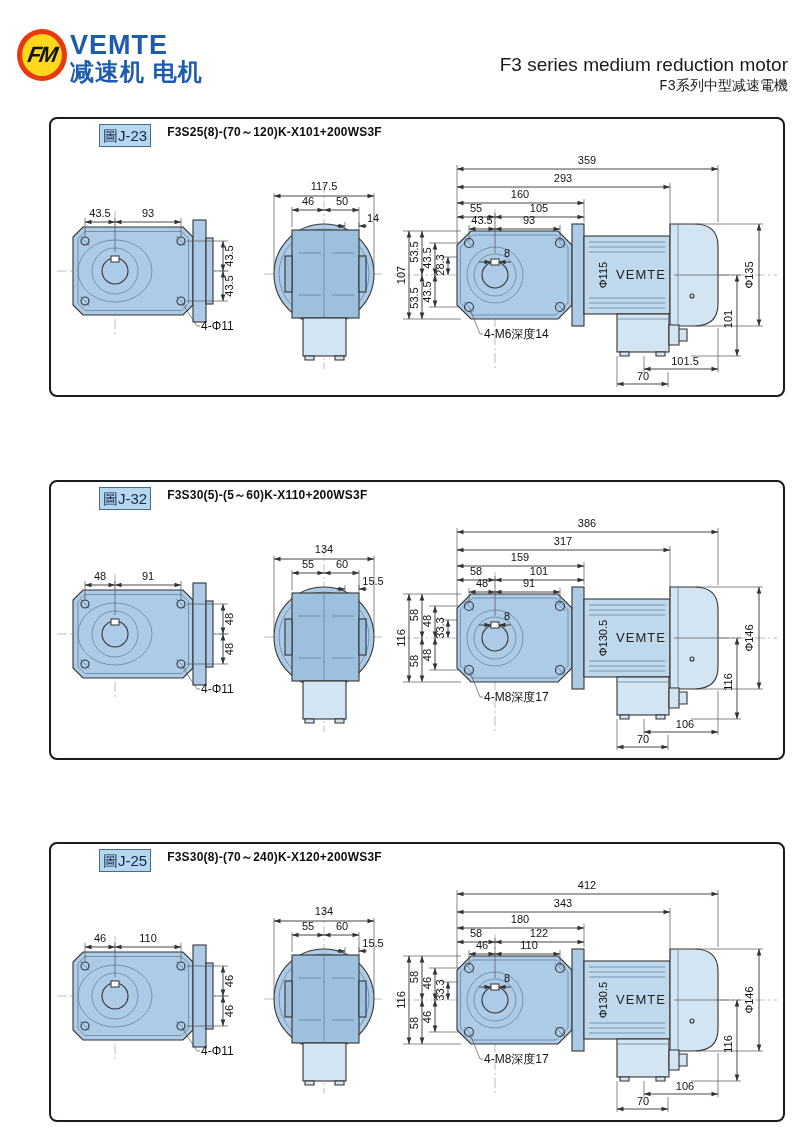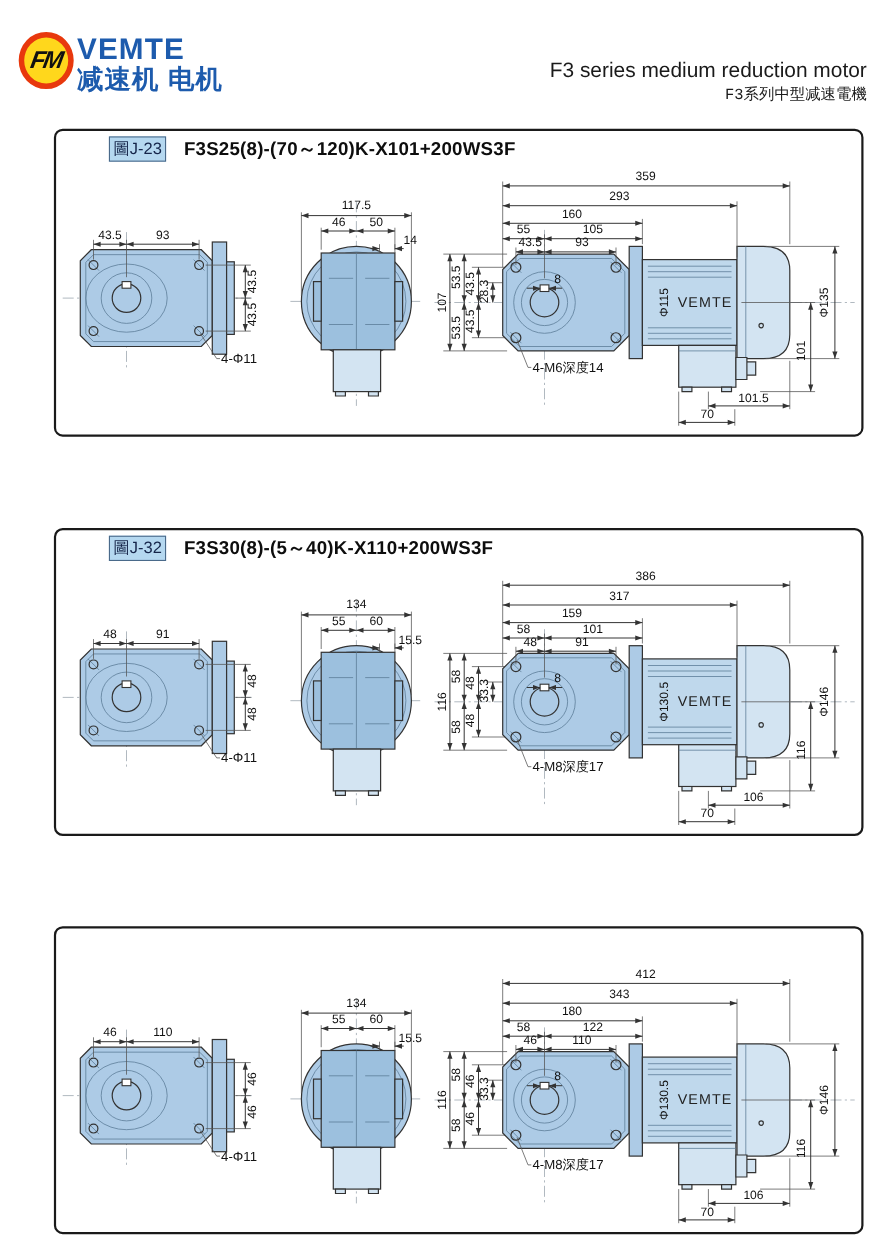--- a/index.html
+++ b/index.html
@@ -14,21 +14,21 @@
   .bsub{position:absolute;left:70px;top:56px;font-size:24px;font-weight:bold;color:#1d5bad;letter-spacing:1px;}
   .rtitle{position:absolute;right:12px;top:54px;text-align:right;color:#1a1a1a;}
   .ten{font-size:19px;}
   .tzh{font-size:14px;margin-top:1px;font-family:Liberation Mono, monospace;}
   
   .panel{position:absolute;left:49px;width:732px;height:276px;border:2px solid #1a1a1a;
          border-radius:8px;background:#fff;}
   #p0{top:117px}#p1{top:480px}#p2{top:842px}
   .ptitle{position:absolute;left:9px;top:5px;display:flex;align-items:flex-start;gap:16px;z-index:2;margin-left:39px;}
   .tag{background:#b5d8f0;border:1px solid #4a6a8a;color:#15254a;font-size:15px;padding:0 3px;line-height:21px;}
-  .tname{font-weight:bold;font-size:17px;color:#0d0d0d;letter-spacing:.2px;}
+  .tname{font-weight:bold;font-size:12px;color:#0d0d0d;letter-spacing:.2px;}
   .panel svg{position:absolute;left:0;top:0;}
   
   .s{stroke:#333;stroke-width:1.1;fill:none;}
   .f1{fill:#adcbe6;}  .f2{fill:#9cc0de;}  .f3{fill:#d3e4f2;}  .f4{fill:#bfd8ec;}
   .thin{stroke:#5a7априt}
   .thin{stroke:#5a7a96;stroke-width:.7;fill:none;}
   .dim{stroke:#333;stroke-width:.9;fill:none;}
   .ext{stroke:#555;stroke-width:.7;fill:none;}
   .cl{stroke:#9aa4ad;stroke-width:.7;fill:none;stroke-dasharray:10 3 2 3;}
   text.d{font-family:"Liberation Sans",sans-serif;font-size:11px;fill:#111;text-anchor:middle;}
@@ -195,21 +195,21 @@
       <line class="dim" marker-start="url(#a0)" marker-end="url(#a0)" x1="418" y1="110" x2="444" y2="110"></line>
       <line class="dim" marker-start="url(#a0)" marker-end="url(#a0)" x1="444" y1="110" x2="509" y2="110"></line>
       <text class="d" x="431" y="105">43.5</text>
       <text class="d" x="478" y="105">93</text>
     </g>
   </svg>
 </div>
 <div class="panel" id="p1">
   <div class="ptitle">
     <span class="tag">圖J-32</span>
-    <span class="tname">F3S30(8)-(5～40)K-X110+200WS3F</span>
+    <span class="tname">F3S30(5)-(5～60)K-X110+200WS3F</span>
   </div>
   <svg width="732" height="276" viewBox="0 0 732 276">
     <defs>
       <marker id="a1" viewBox="0 0 8 6" markerWidth="8" markerHeight="6" refX="7.6" refY="3" orient="auto-start-reverse">
         <path d="M0.4,0.4 L7.6,3 L0.4,5.6 Z" fill="#333"></path>
       </marker>
     </defs>
 
     <g>
       <line class="cl" x1="6" y1="152" x2="180" y2="152"></line>
@@ -342,20 +342,24 @@
       <text class="d" x="425" y="93">58</text>
       <text class="d" x="488" y="93">101</text>
       <line class="dim" marker-start="url(#a1)" marker-end="url(#a1)" x1="418" y1="110" x2="444" y2="110"></line>
       <line class="dim" marker-start="url(#a1)" marker-end="url(#a1)" x1="444" y1="110" x2="509" y2="110"></line>
       <text class="d" x="431" y="105">48</text>
       <text class="d" x="478" y="105">91</text>
     </g>
   </svg>
 </div>
 <div class="panel" id="p2">
+  <div class="ptitle">
+    <span class="tag">圖J-25</span>
+    <span class="tname">F3S30(8)-(70～240)K-X120+200WS3F</span>
+  </div>
   <svg width="732" height="276" viewBox="0 0 732 276">
     <defs>
       <marker id="a2" viewBox="0 0 8 6" markerWidth="8" markerHeight="6" refX="7.6" refY="3" orient="auto-start-reverse">
         <path d="M0.4,0.4 L7.6,3 L0.4,5.6 Z" fill="#333"></path>
       </marker>
     </defs>
 
     <g>
       <line class="cl" x1="6" y1="152" x2="180" y2="152"></line>
       <line class="cl" x1="64" y1="92" x2="64" y2="216"></line>

